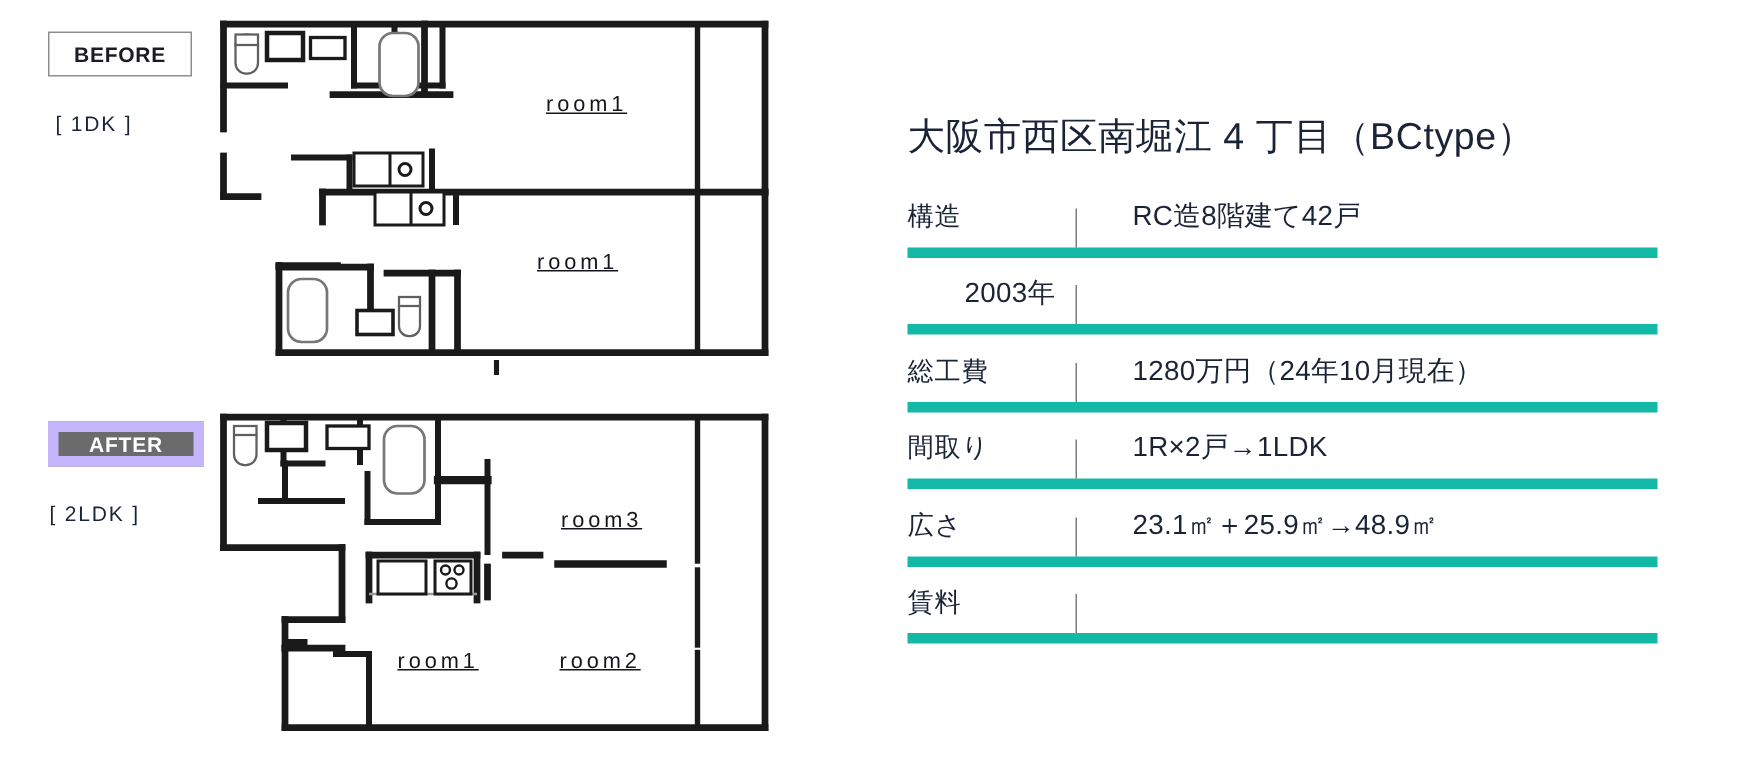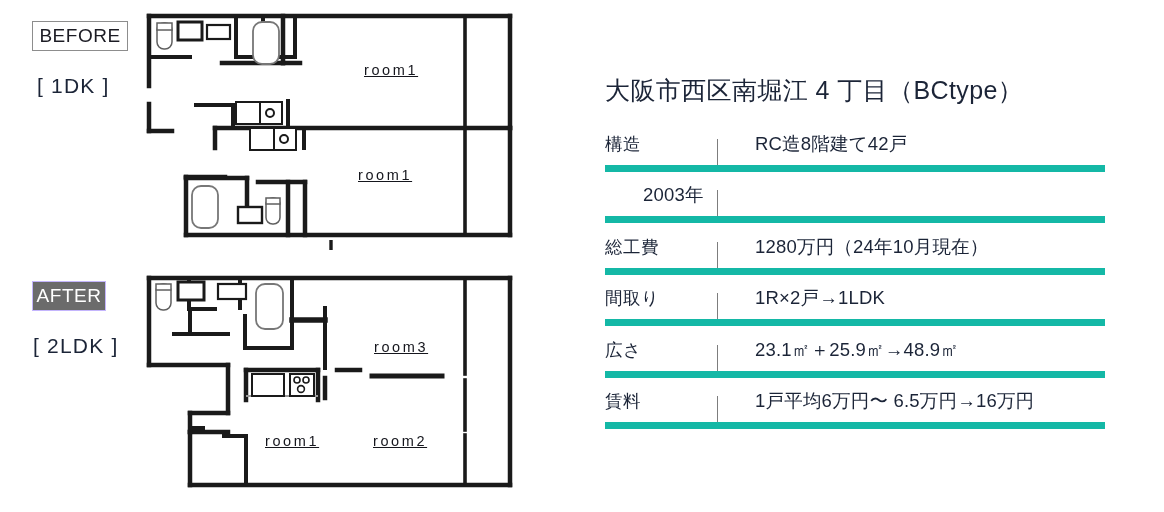--- a/index.html
+++ b/index.html
@@ -9,32 +9,32 @@
     font-family: "Liberation Sans", "DejaVu Sans", sans-serif;
     overflow: hidden;
   }
   #page { position: relative; width: 1164px; height: 512px; }
 
   
   #plan-panel { position: absolute; left: 0; top: 0; width: 560px; height: 512px; }
 
   .badge-box {
     position: absolute; display: flex; align-items: center; justify-content: center;
-    font-size: 19px; letter-spacing: 0.5px; font-weight: 400;
+    font-size: 14px; letter-spacing: 0.5px; font-weight: 700;
   }
   #before-badge {
     left: 32px; top: 21px; width: 96px; height: 30px;
     border: 1px solid #8d8d8d; color: #1b1b23; background: #fff;
   }
   #after-badge {
-    left: 32px; top: 281px; width: 74px; height: 30px;
-    background: #6b6b6b; color: #ffffff; border: 1px solid #c4b5fd;
+    left: 32px; top: 281px; width: 104px; height: 30px;
+    background: #6b6b6b; color: #ffffff; border: 7px solid #c4b5fd;
   }
   .sub-label {
-    position: absolute; font-size: 21px; letter-spacing: 1.2px; color: #1b2437;
+    position: absolute; font-size: 14px; letter-spacing: 1.2px; color: #1b2437;
     white-space: nowrap;
   }
   #before-sub { left: 37px; top: 74px; }
   #after-sub  { left: 33px; top: 334px; }
 
   .plan-svg { position: absolute; left: 0; top: 0; }
 
   .room-label {
     position: absolute; font-size: 14.5px; letter-spacing: 2.6px;
     color: #15161d; white-space: nowrap; text-decoration: underline;
@@ -301,19 +301,18 @@
 
       <div class="spec-row">
         <div class="spec-label">広さ</div>
         <div class="spec-divider"></div>
         <div class="spec-value">23.1㎡＋25.9㎡→48.9㎡</div>
       </div>
 
       <div class="spec-row">
         <div class="spec-label">賃料</div>
         <div class="spec-divider"></div>
-        <div class="spec-value">1戸平均6万円〜 6.5万円→16万円</div>
       </div>
 
     </div>
   </div>
 
 </div>
 
 </body></html>

